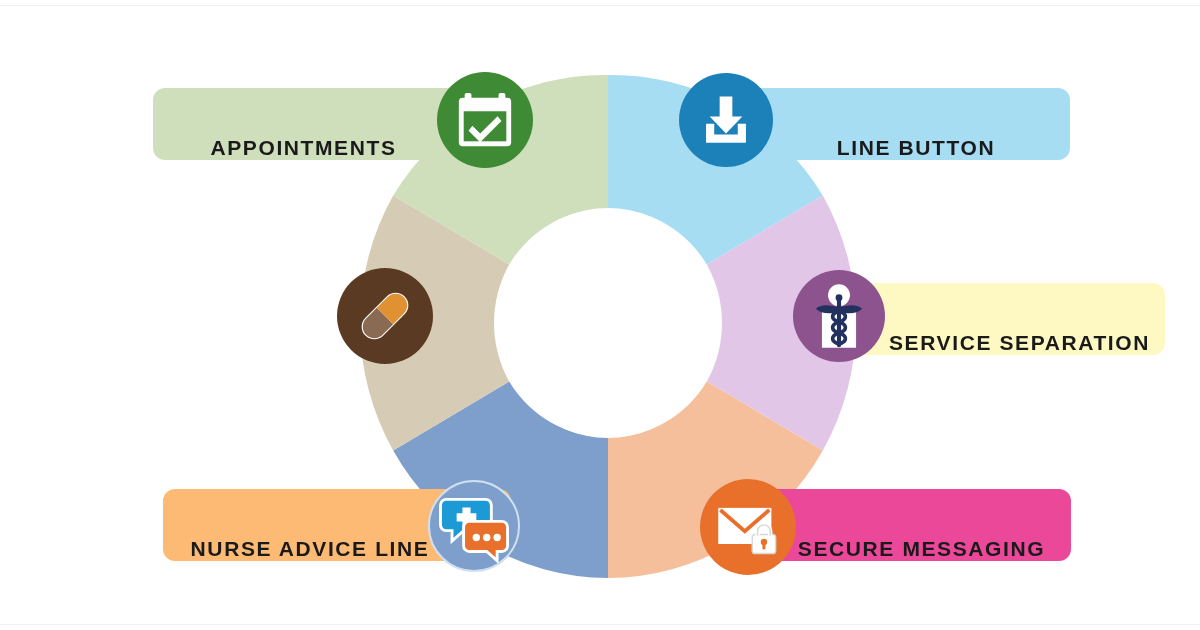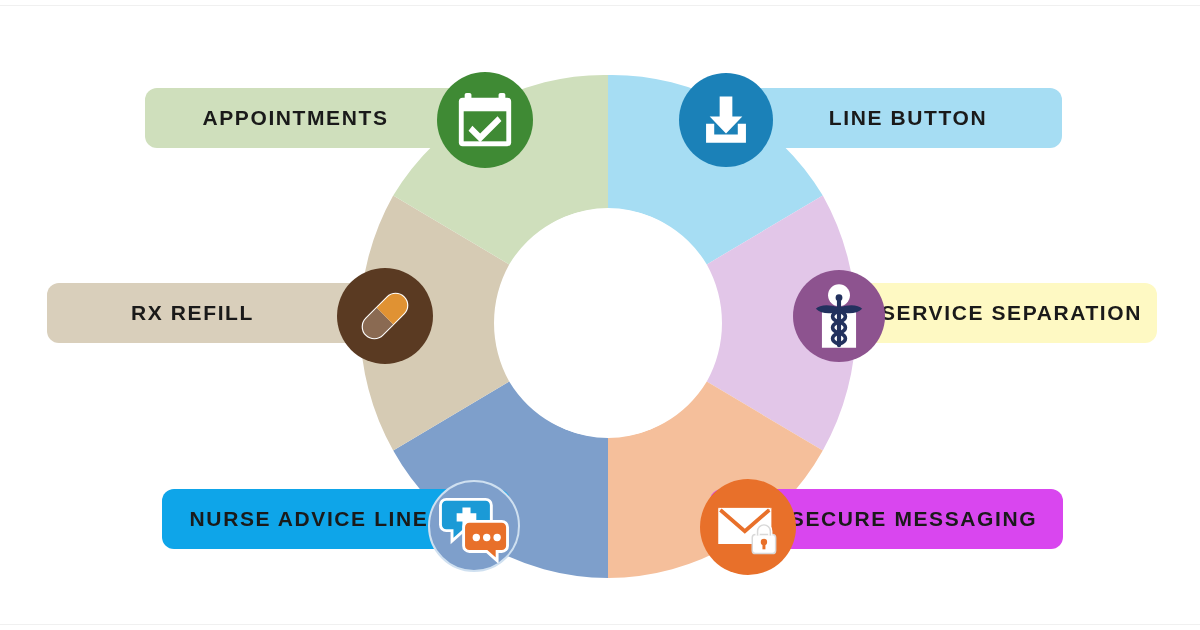--- a/index.html
+++ b/index.html
@@ -23,25 +23,26 @@
     width: 1200px;
     height: 1px;
     background: #f0f0f0;
   }
   .edge-rule.top { top: 5px; }
   .edge-rule.bottom { top: 624px; }
 
   
   .bar {
     position: absolute;
-    height: 60px;
+    height: 72px;
     border-radius: 12px;
     display: flex;
-    align-items: center;
+    align-items: flex-end;
     box-sizing: border-box;
+    margin-left: 8px;
   }
   .bar .bar-label {
     font-size: 21px;
     font-weight: 700;
     letter-spacing: 1.6px;
     color: #1a1a1a;
     white-space: nowrap;
     font-family: "Liberation Sans", sans-serif;
   }
   .bar.left {
@@ -104,33 +105,30 @@
   </div>
 
   <div class="bar left" style="left:145px; top:88px; width:355px; background:#cfdfbc;">
     <span class="bar-label">APPOINTMENTS</span>
   </div>
 
   <div class="bar right" style="left:700px; top:88px; width:362px; background:#a6ddf3;">
     <span class="bar-label">LINE BUTTON</span>
   </div>
 
-  <div class="bar left" style="left:47px; top:283px; width:345px; background:#d9cfbb;">
-    <span class="bar-label">RX REFILL</span>
-  </div>
 
   <div class="bar right" style="left:812px; top:283px; width:345px; background:#fef9c3;">
     <span class="bar-label">SERVICE SEPARATION</span>
   </div>
 
-  <div class="bar left" style="left:162px; top:489px; width:348px; background:#0ea5e9;">
+  <div class="bar left" style="left:155px; top:489px; width:348px; background:#fdba74;">
     <span class="bar-label">NURSE ADVICE LINE</span>
   </div>
 
-  <div class="bar right" style="left:710px; top:489px; width:353px; background:#d946ef;">
+  <div class="bar right" style="left:710px; top:489px; width:353px; background:#ec4899;">
     <span class="bar-label">SECURE MESSAGING</span>
   </div>
 
   <div class="icon-badge" style="left:437px; top:72px; width:96px; height:96px; background:#3f8a34;">
     <svg width="62" height="62" viewBox="0 0 64 64">
       <rect x="11" y="4" width="7" height="12" rx="2" fill="#ffffff"></rect>
       <rect x="46" y="4" width="7" height="12" rx="2" fill="#ffffff"></rect>
       <rect x="5" y="9" width="54" height="50" rx="4" fill="#ffffff"></rect>
       <rect x="10" y="23" width="44" height="31" fill="#3f8a34"></rect>
       <path d="M19 38 L27 46 L45 28 L49 33 L27 55 L15 43 Z" fill="#ffffff"></path>

